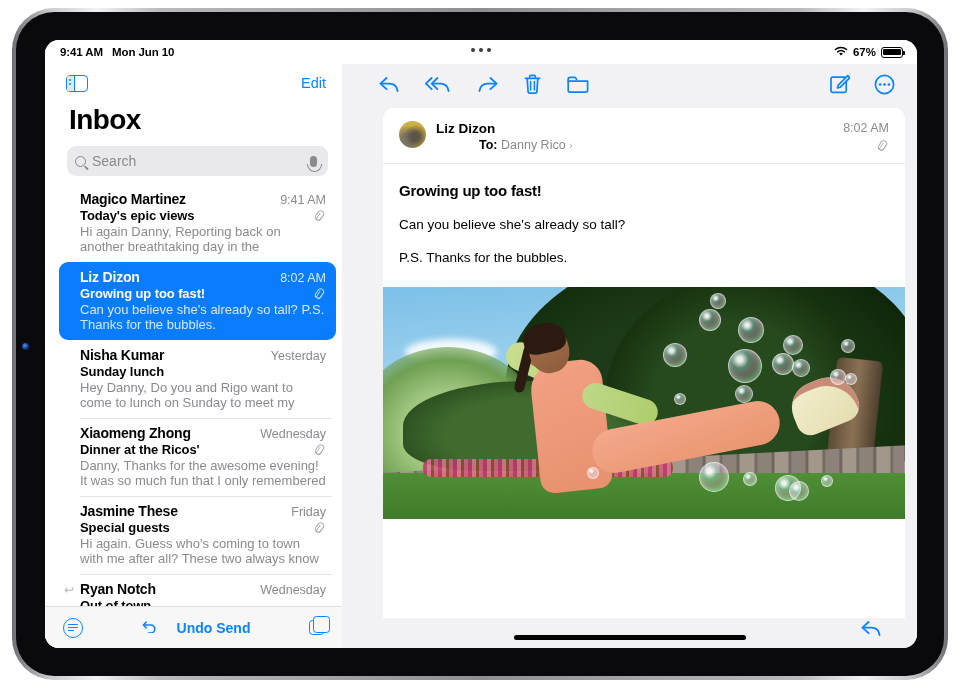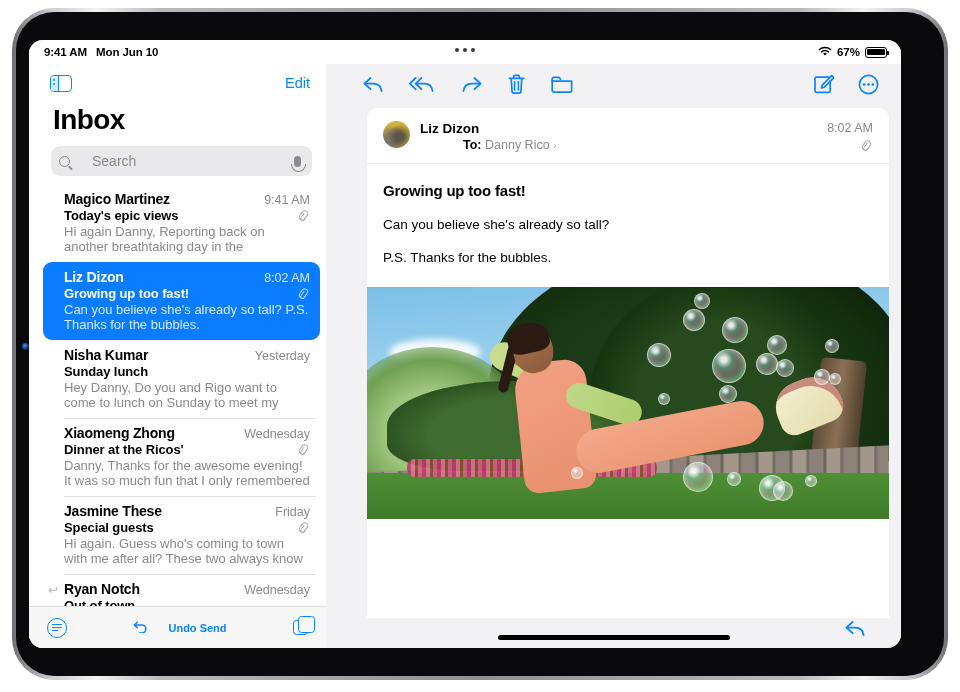--- a/index.html
+++ b/index.html
@@ -25,21 +25,21 @@
     padding: 0;
     position: relative;
   }
   #side-dot {
     position: absolute; left: 6px; top: 331px;
     width: 7px; height: 7px; border-radius: 50%;
     background: radial-gradient(circle at 40% 35%, #4f8dff 0%, #123a7a 55%, #07101f 100%);
   }
   #screen {
     position: absolute;
-    left: 13px; top: 28px;
+    left: 29px; top: 28px;
     width: 872px; height: 608px;
     border-radius: 14px;
     background: #f2f2f4;
     overflow: hidden;
   }
 
   
   #status-bar {
     position: absolute; left: 0; top: 0; width: 100%; height: 24px;
     background: #ffffff;
@@ -114,21 +114,21 @@
     width: 11px; height: 11px; border: 1.6px solid #8a8a8e; border-radius: 50%;
     position: relative; flex: 0 0 auto;
   }
   .search-glass::after {
     content:""; position:absolute; right:-4px; bottom:-3px;
     width: 5px; height: 1.6px; background:#8a8a8e; transform: rotate(45deg);
     border-radius: 1px;
   }
   #search-input {
     flex: 1; border: none; background: transparent; outline: none;
-    font-family: inherit; font-size: 14px; color: #701a75; margin-left: 16px;
+    font-family: inherit; font-size: 14px; color: #701a75;
   }
   #search-input::placeholder { color: #8a8a8e; }
   .mic {
     width: 7px; height: 11px; border-radius: 4px; background: #8a8a8e;
     position: relative; margin-right: 3px; flex: 0 0 auto;
   }
   .mic::after {
     content:""; position:absolute; left:-3px; bottom:-5px; width: 13px; height: 7px;
     border: 1.5px solid #8a8a8e; border-top: none; border-radius: 0 0 8px 8px;
   }
@@ -186,21 +186,21 @@
   }
   .filter-ic i, .filter-ic::after, .filter-ic::before {
     content:""; position: absolute; left: 4px; height: 1.6px;
     background: #0a84ff; border-radius: 1px;
   }
   .filter-ic::before { top: 5px; width: 10px; }
   .filter-ic i { top: 8.2px; width: 10px; }
   .filter-ic::after { top: 11.4px; width: 6px; }
   #undo-send {
     display: flex; align-items: center; gap: 20px;
-    font-size: 11px; font-weight: bold; color: #0a84ff; cursor: pointer;
+    font-size: 14px; font-weight: bold; color: #0a84ff; cursor: pointer;
   }
   .copy-ic {
     width: 15px; height: 15px; border: 1.7px solid #0a84ff; border-radius: 3.5px;
     position: relative;
   }
   .copy-ic::after {
     content:""; position:absolute; left: 3.5px; top: -5.2px;
     width: 15px; height: 15px; border: 1.7px solid #0a84ff; border-radius: 3.5px;
     background: #f7f7f8;
   }

